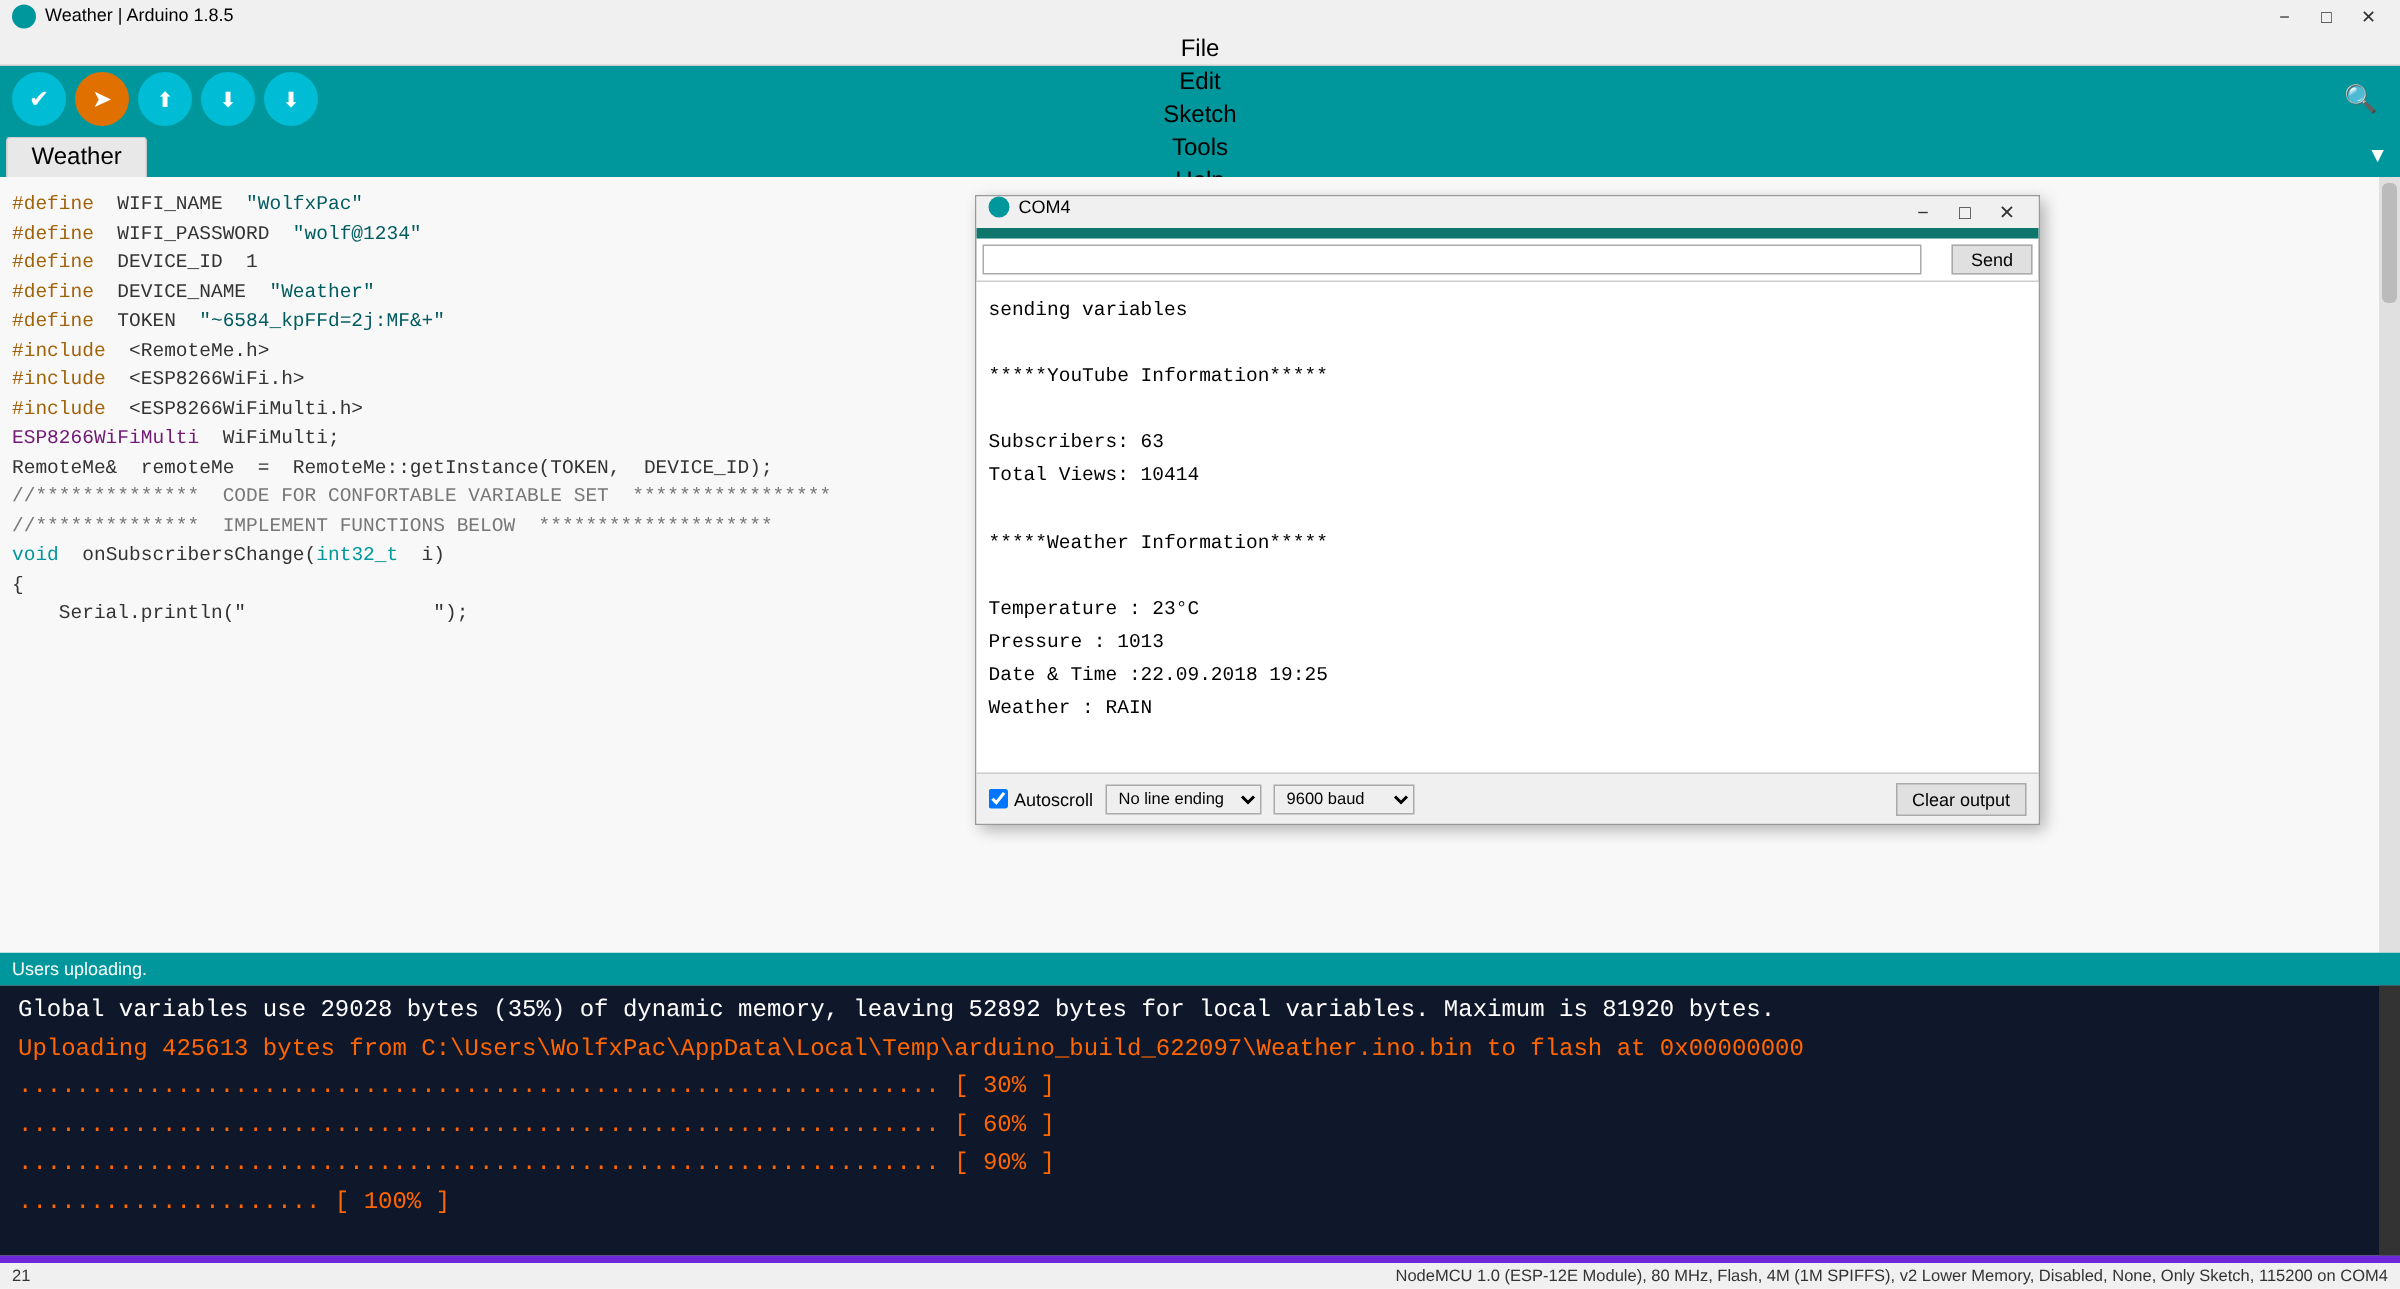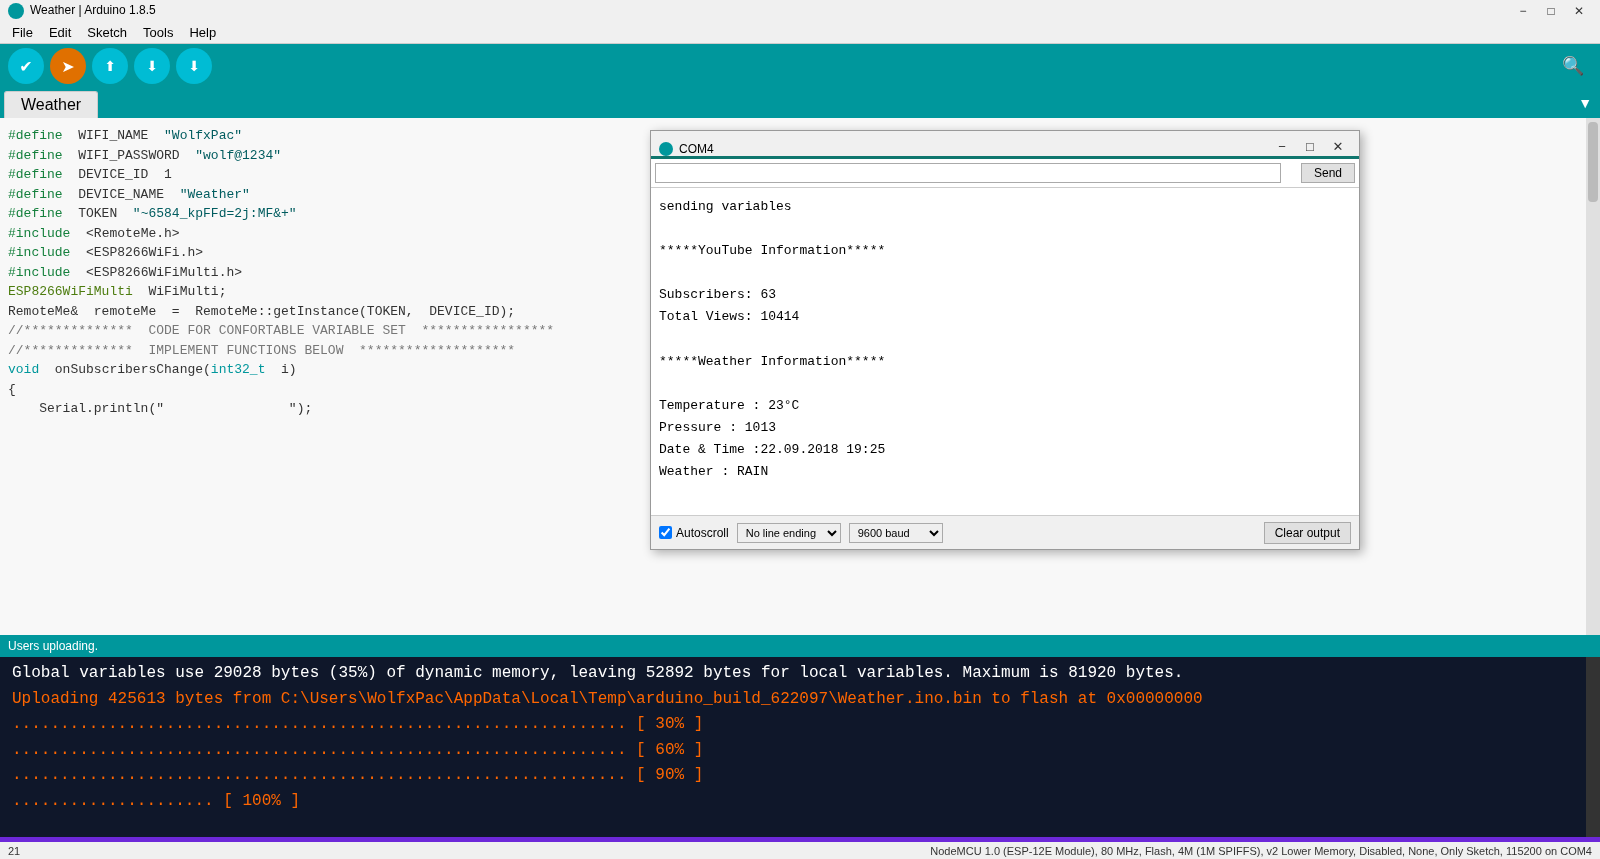--- a/index.html
+++ b/index.html
@@ -25,22 +25,23 @@
     }
 
     
     #menubar {
       background: #f0f0f0;
       height: 22px;
       display: flex;
       align-items: center;
       padding: 0 4px;
       font-family: Arial, sans-serif;
-      font-size: 13px;
+      font-size: 16px;
       border-bottom: 1px solid #ccc;
+      flex-direction: column;
     }
     #menubar span { padding: 2px 8px; cursor: pointer; }
 
     
     #toolbar {
       background: #00979c;
       height: 44px;
       display: flex;
       align-items: center;
       padding: 0 8px;
@@ -104,24 +105,24 @@
       background: #f8f8f8;
       overflow: hidden;
       position: relative;
       font-family: 'Courier New', Courier, monospace;
       font-size: 13px;
       line-height: 1.5;
       padding: 8px 4px 8px 8px;
       color: #333;
     }
     .code-line { white-space: pre; display: block; }
-    .kw-define { color: #15803d; }
+    .kw-define { color: #a16207; }
     .kw-string { color: #005c5f; }
     .kw-comment { color: #777; }
-    .kw-class { color: #4d7c0f; margin-top: 16px; }
+    .kw-class { color: #701a75; margin-top: 16px; }
     .kw-void { color: #00979c; }
     .kw-int { color: #00979c; }
 
     
     #main-scroll {
       width: 14px;
       background: #e0e0e0;
       display: flex;
       flex-direction: column;
       align-items: center;
@@ -193,23 +194,23 @@
       border: 1px solid #999;
       box-shadow: 3px 3px 10px rgba(0,0,0,0.3);
       display: flex;
       flex-direction: column;
       font-family: Arial, sans-serif;
     }
     #com-titlebar {
       background: #f0f0f0;
       height: 28px;
       display: flex;
-      align-items: flex-end;
-      padding: 0 8px;
-      border-bottom: 3px solid #0f766e;
+      align-items: flex-start;
+      padding: 0 8px;
+      border-bottom: 7px solid #0f766e;
       font-size: 12px;
     }
     #com-titlebar .com-title-icon {
       width: 14px; height: 14px;
       background: #00979c;
       border-radius: 50%;
       margin-right: 6px;
     }
     #com-titlebar .com-title-text { flex: 1; }
     #com-titlebar-btns { display: flex; gap: 2px; }

